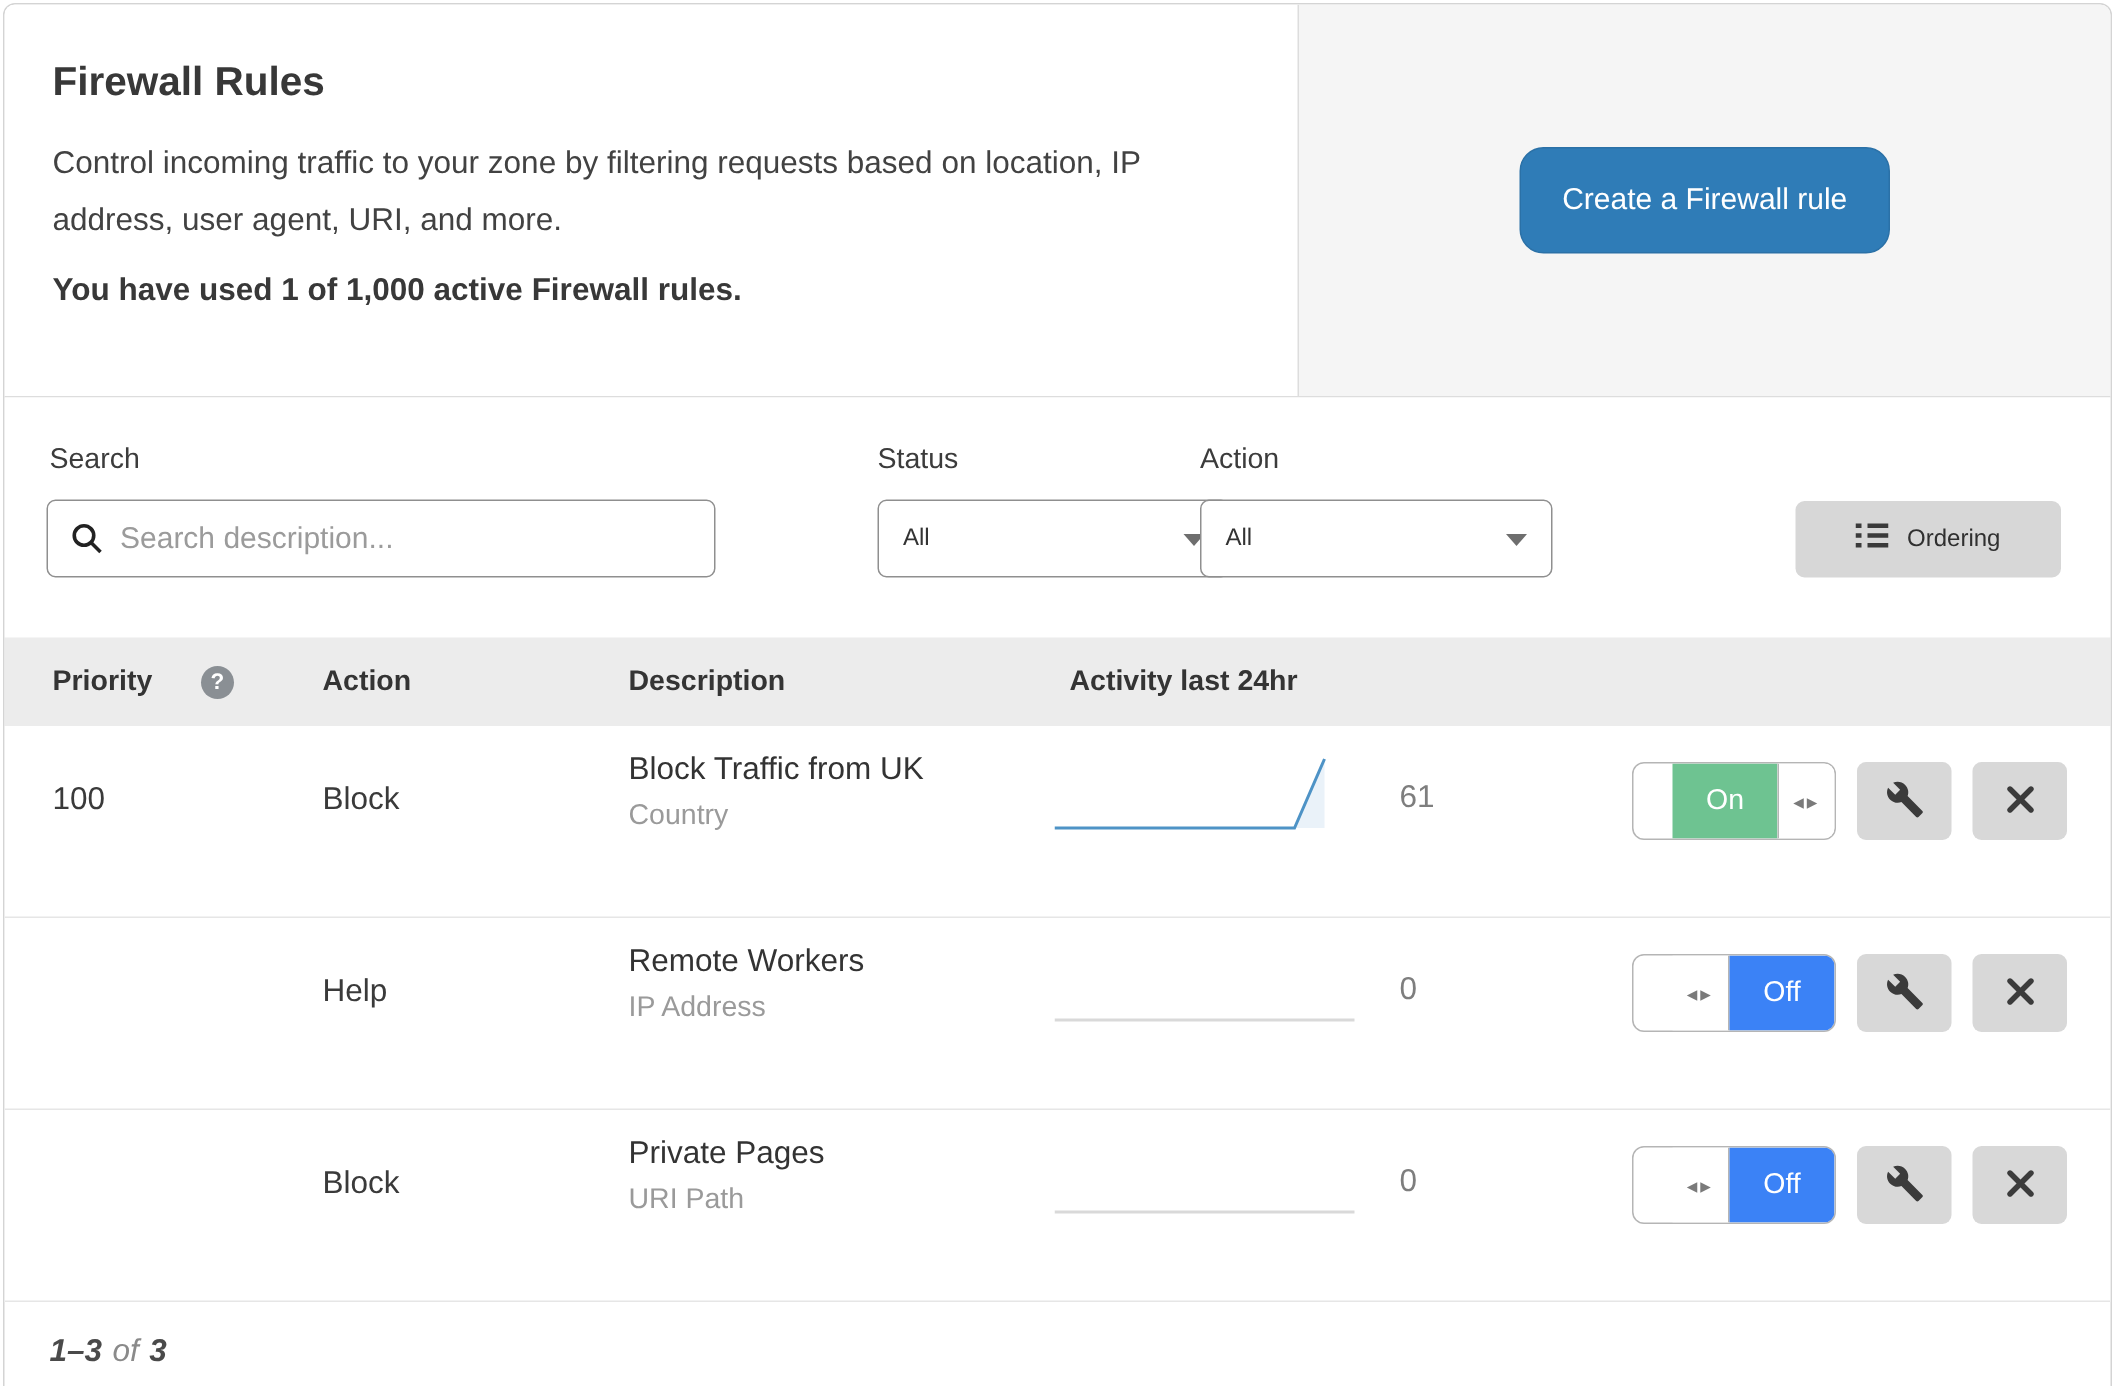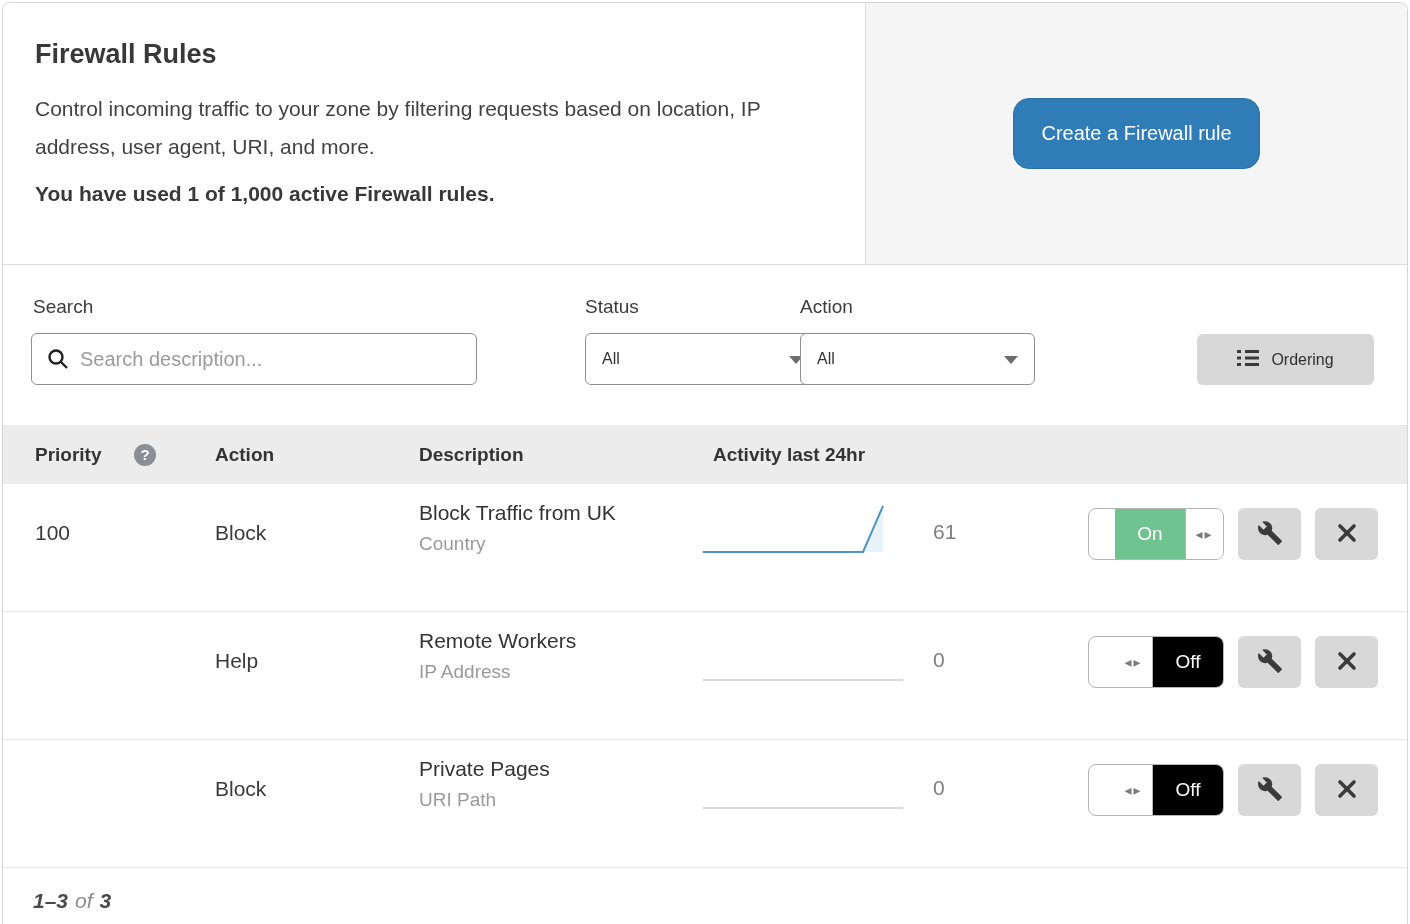--- a/index.html
+++ b/index.html
@@ -52,21 +52,21 @@
   .desc-sub { font-size:19px; color:#9a9a9a; margin-top:8px; }
   .sparkline { position:absolute; left:700px; top:16px; }
   .cell-count { position:absolute; left:930px; top:36px; font-size:21px; color:#7e7e7e; }
 
   
   .toggle { position:absolute; left:1085px; top:24px; width:136px; height:52px; display:flex;
     border-radius:8px; overflow:hidden; border:1px solid #b5b5b5; cursor:pointer; background:#fff;padding-left:26px; }
   .toggle-fill { flex:0 0 70px; display:flex; align-items:center; justify-content:center;
     color:#fff; font-size:19px; }
   .fill-on { background:#6ec391; }
-  .fill-off { background:#000000; }
+  .fill-off { background:#3b82f6; }
   .toggle-knob { flex:1; background:#fff; display:flex; align-items:center; justify-content:center;
     color:#7a7a7a; font-size:14px; letter-spacing:2px; }
   .knob-right { border-left:1px solid #b5b5b5; }
   .knob-left { border-right:1px solid #b5b5b5; }
 
   .icon-btn { position:absolute; top:24px; width:63px; height:52px; background:#d8d8d8;
     border:none; border-radius:6px; display:flex; align-items:center; justify-content:center; cursor:pointer; }
   .btn-edit { left:1235px; } .btn-delete { left:1312px; }
 
   

